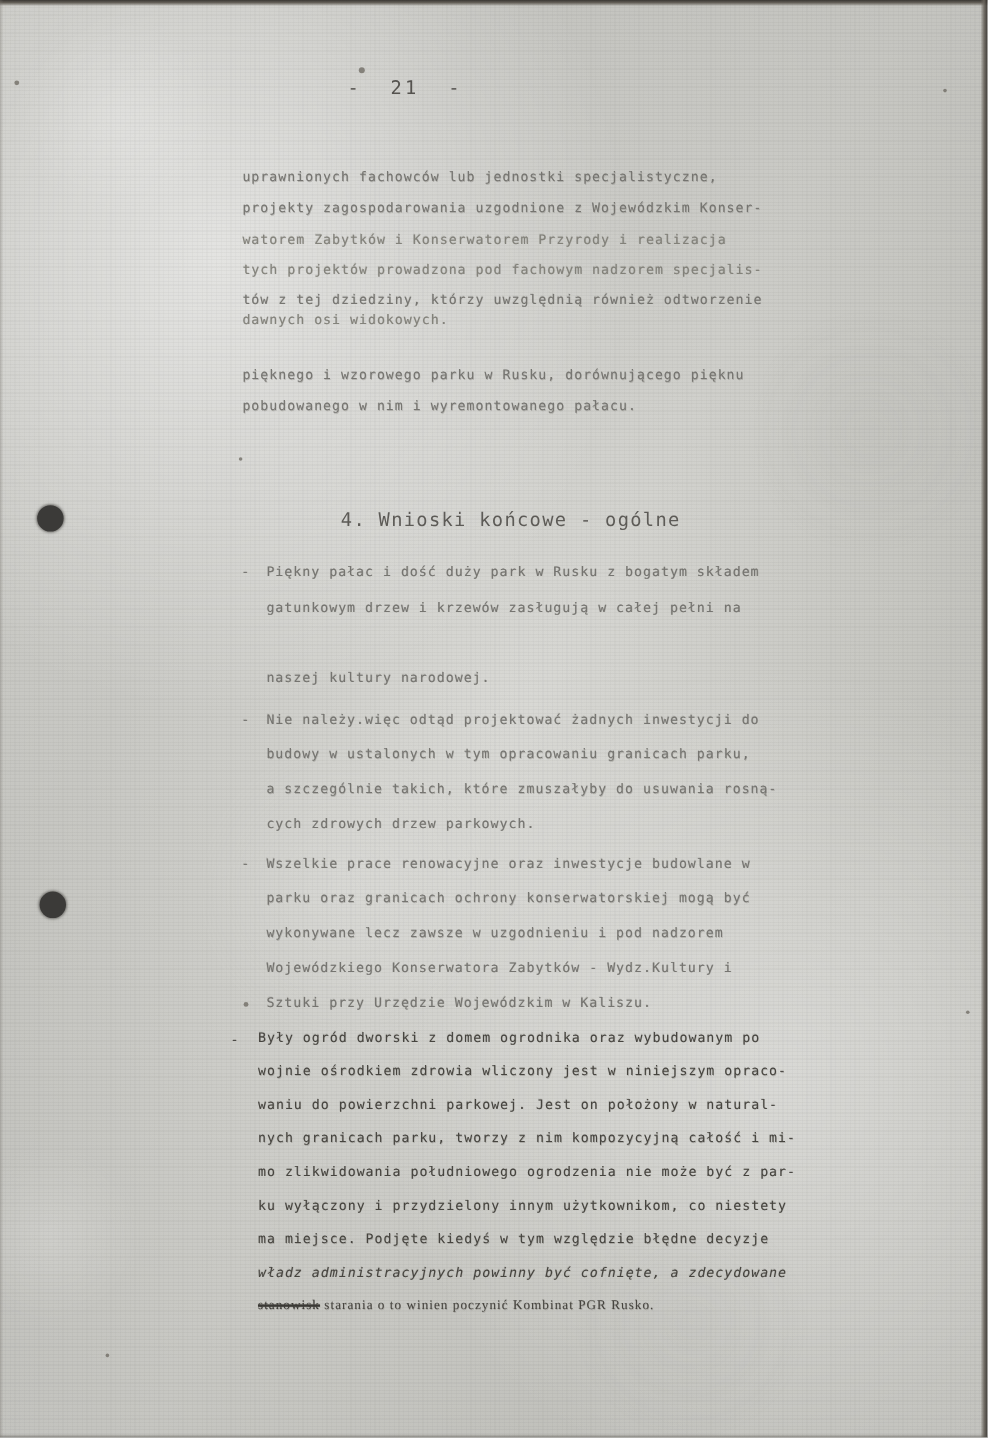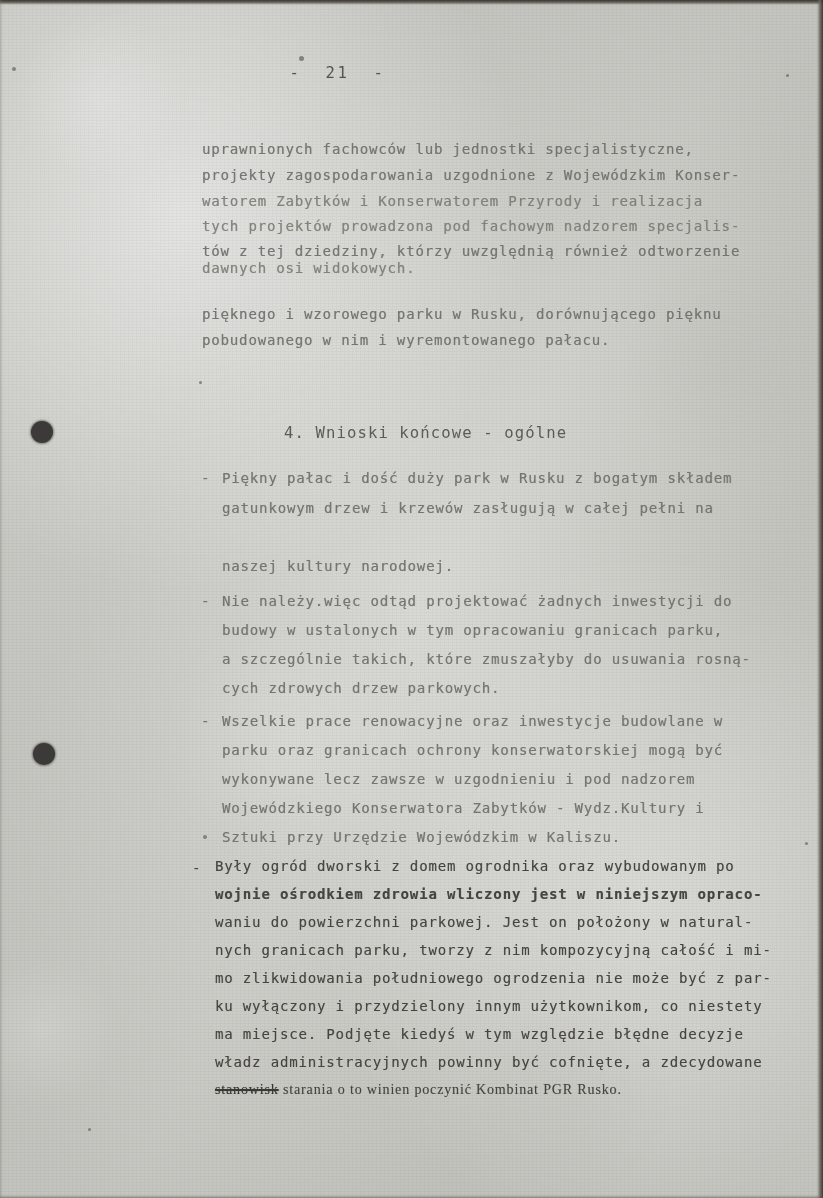--- a/index.html
+++ b/index.html
@@ -84,21 +84,21 @@
 
   
   .sheet {
     position: absolute;
     inset: 0;
     padding: 0;
   }
   .line {
     position: absolute;
     white-space: pre;
-    font-size: 14px;
+    font-size: 11px;
     letter-spacing: 0.85px;
     line-height: 1;
     color: #5e5d5a;
     text-shadow:
       0.4px 0.3px 0 rgba(120,118,113,.40),
       -0.3px -0.3px 0 rgba(150,148,143,.30);
   }
   .faded   { color: #6e6d69; opacity: .92; }
   .fainter { color: #78776f; opacity: .88; }
   .strong  { color: #46443f; opacity: 1; }
@@ -183,24 +183,24 @@
 
     <div class="line faded" style="left:201px; top:714px;">-</div>
     <div class="line faded" style="left:222px; top:714px;">Wszelkie prace renowacyjne oraz inwestycje budowlane w</div>
     <div class="line faded" style="left:222px; top:743px;">parku oraz granicach ochrony konserwatorskiej mogą być</div>
     <div class="line faded" style="left:222px; top:772px;">wykonywane lecz zawsze w uzgodnieniu i pod nadzorem</div>
     <div class="line faded" style="left:222px; top:801px;">Wojewódzkiego Konserwatora Zabytków - Wydz.Kultury i</div>
     <div class="line faded" style="left:222px; top:830px;">Sztuki przy Urzędzie Wojewódzkim w Kaliszu.</div>
 
     <div class="line strong" style="left:192px; top:861px;">-</div>
     <div class="line strong" style="left:215px; top:859px;">Były ogród dworski z domem ogrodnika oraz wybudowanym po</div>
-    <div class="line strong" style="left:215px; top:887px;font-weight:bold;">wojnie ośrodkiem zdrowia wliczony jest w niniejszym opraco-</div>
+    <div class="line strong" style="left:215px; top:887px;">wojnie ośrodkiem zdrowia wliczony jest w niniejszym opraco-</div>
     <div class="line strong" style="left:215px; top:915px;">waniu do powierzchni parkowej. Jest on położony w natural-</div>
     <div class="line strong" style="left:215px; top:943px;">nych granicach parku, tworzy z nim kompozycyjną całość i mi-</div>
     <div class="line strong" style="left:215px; top:971px;">mo zlikwidowania południowego ogrodzenia nie może być z par-</div>
     <div class="line strong" style="left:215px; top:999px;">ku wyłączony i przydzielony innym użytkownikom, co niestety</div>
     <div class="line strong" style="left:215px; top:1027px;">ma miejsce. Podjęte kiedyś w tym względzie błędne decyzje</div>
-    <div class="line strong" style="left:215px; top:1055px;">władz administracyjnych powinny być cofnięte, a zdecydowane</div>
+    <div class="line strong" style="left:215px; top:1055px;font-style:italic;">władz administracyjnych powinny być cofnięte, a zdecydowane</div>
 
     <div class="line strong" style="left:215px; top:1083px;font-family:Liberation Serif, serif;"><span class="strike darkest">stanowisk</span><span> starania o to winien poczynić Kombinat PGR Rusko.</span></div>
 
   </div>
 </div>
 
 </body></html>

